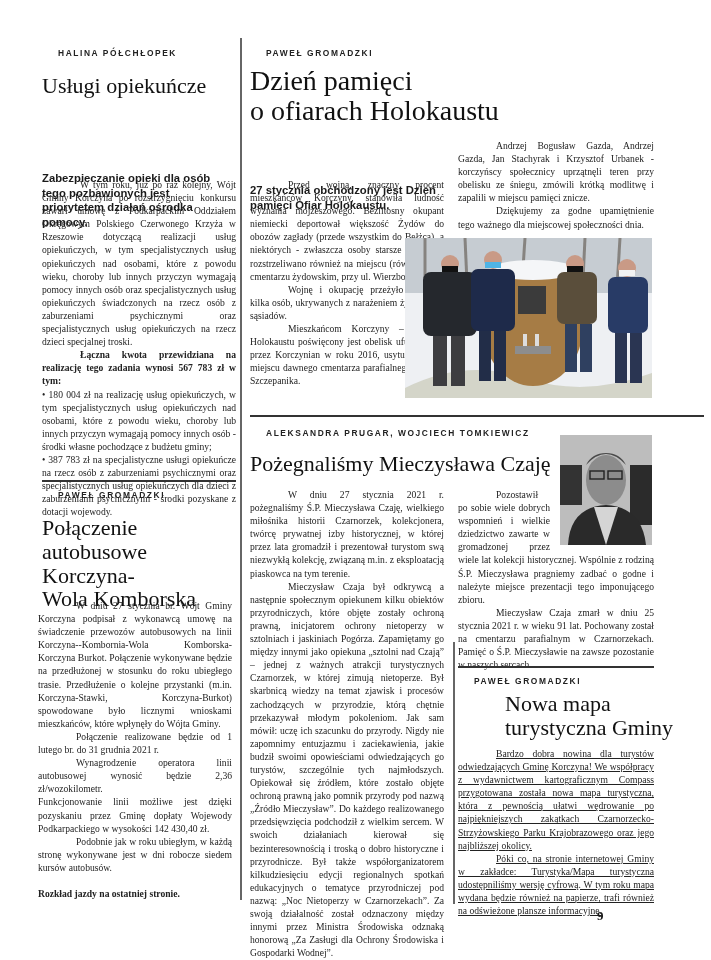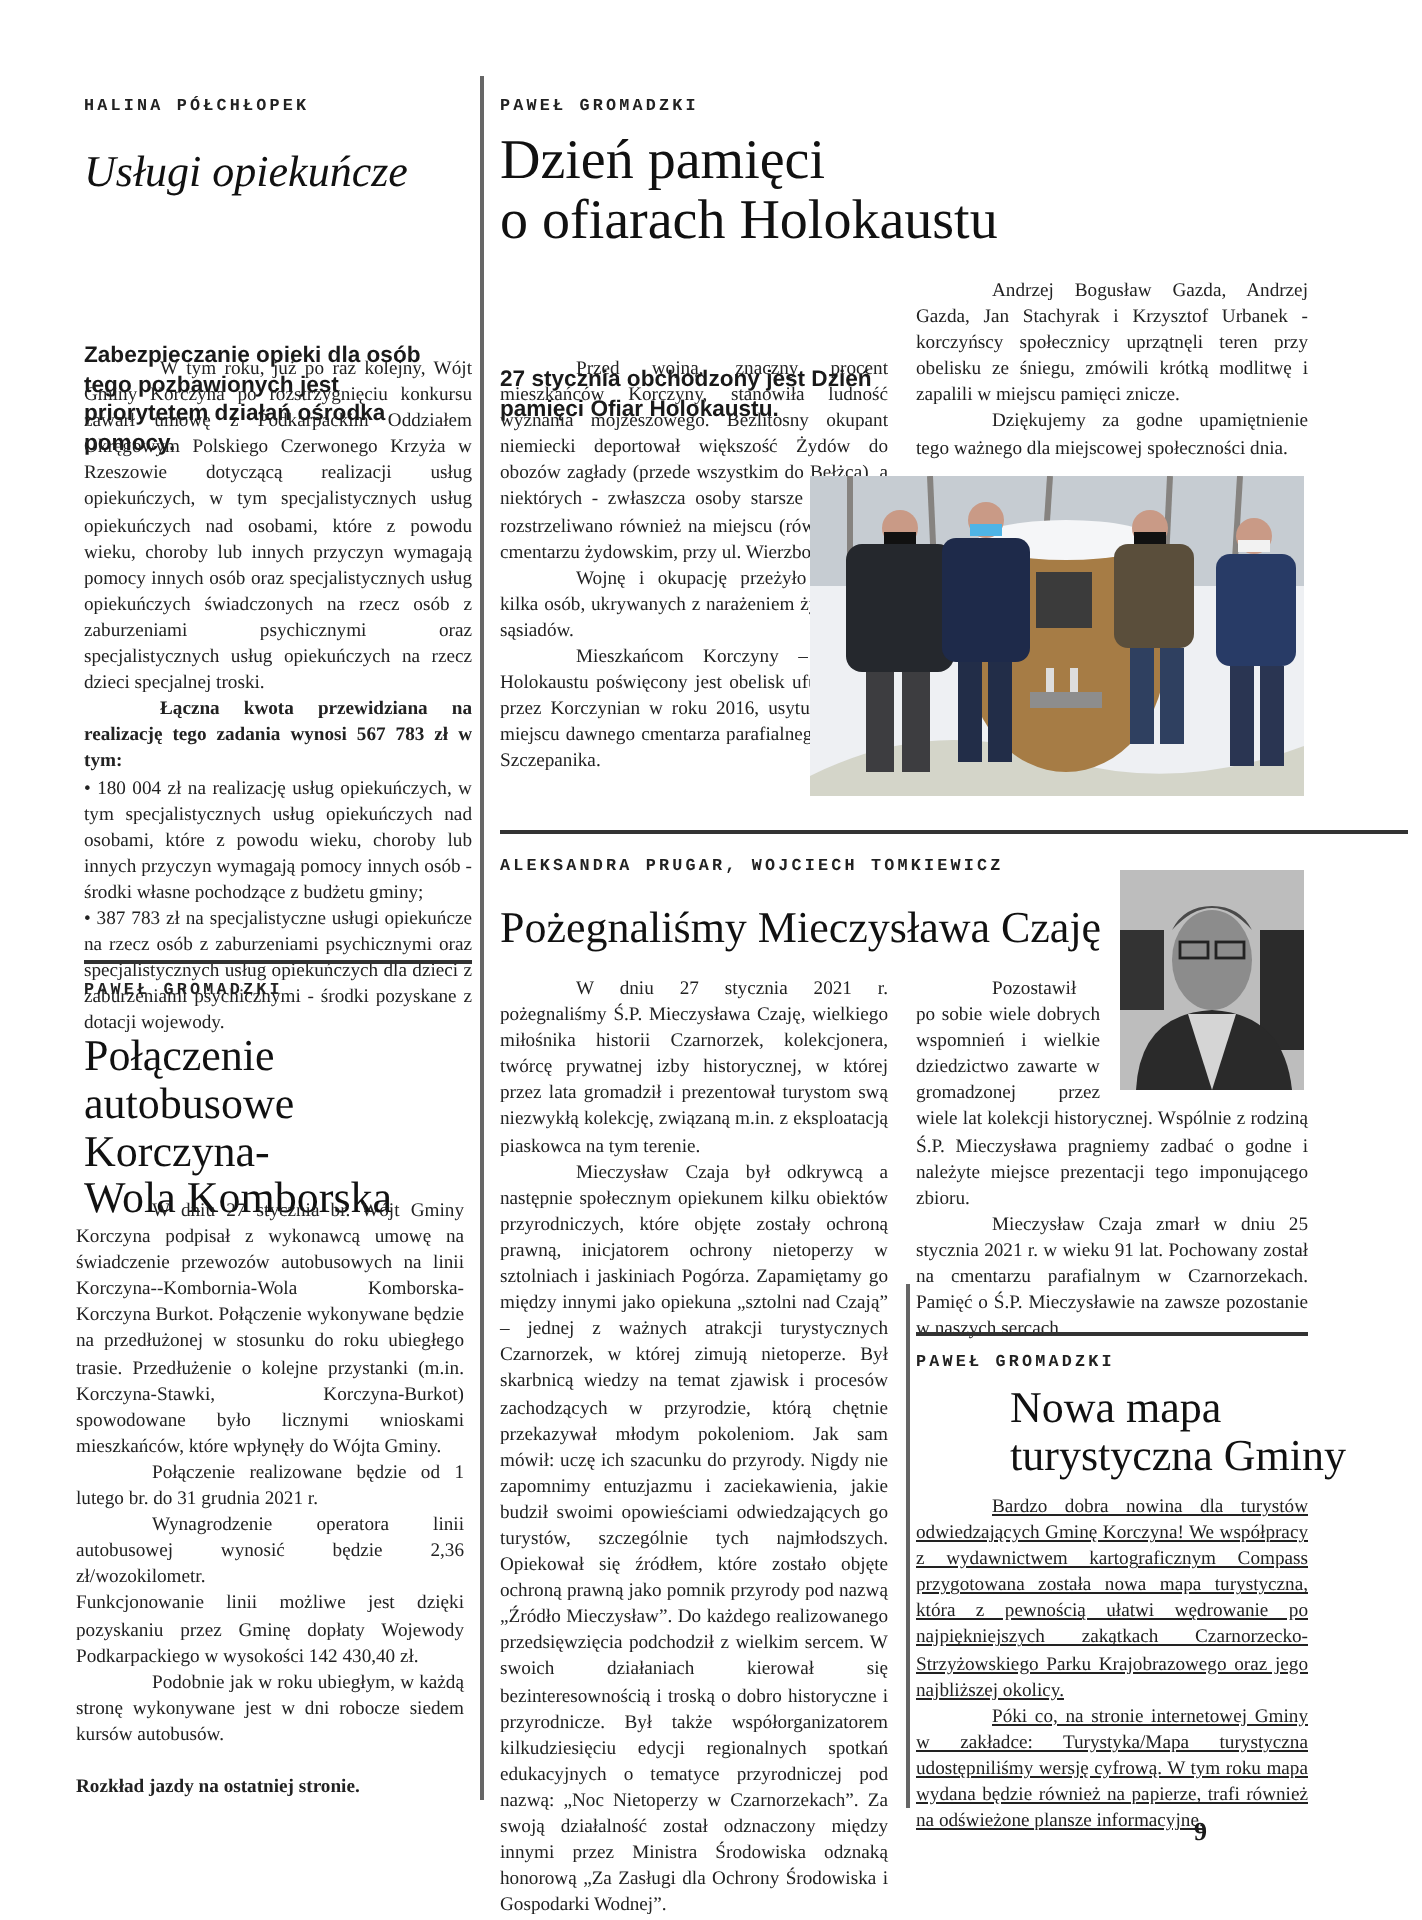--- a/index.html
+++ b/index.html
@@ -1,40 +1,40 @@
 <!DOCTYPE html>
 <html><head>
 <meta charset="utf-8">
 <style>
   html, body { margin:0; padding:0; background:#fff; }
   body { width:711px; height:960px; position:relative; overflow:hidden;
     font-family:"DejaVu Serif", serif; color:#1a1a1a; }
   .abs { position:absolute; }
-  .byline { font-family:Liberation Mono, monospace; font-weight:bold; font-size:8.4px;
-    letter-spacing:1.6px; color:#222; text-transform:uppercase; }
+  .byline { font-family:Liberation Sans, sans-serif; font-weight:bold; font-size:8.4px;
+    letter-spacing:1.6px; color:#222; text-transform:uppercase;margin-left:16px; }
   .title { font-family:"Liberation Serif", serif; font-weight:normal; color:#111; line-height:1.08; }
   .lead { font-family:Liberation Sans, sans-serif; font-weight:bold; color:#1a1a1a;margin-top:40px; }
   .body { font-family:"Liberation Serif", serif; font-size:9.6px; line-height:13.1px;
     text-align:justify; color:#222; }
   .body p { margin:0; }
   .ind { text-indent:38px; }
   .bold { font-weight:bold; }
   .rule-h { position:absolute; height:2px; background:#333; }
   .rule-v { position:absolute; width:2px; background:#666; }
   .photo { position:absolute; overflow:hidden; }
 </style>
 </head>
 <body>
 
 <div class="rule-v" style="left:240px; top:38px; height:862px;"></div>
 <div class="rule-v" style="left:453px; top:642px; height:262px;"></div>
 
 <section>
   <div class="abs byline" style="left:42px; top:48px;">Halina Półchłopek</div>
-  <div class="abs title" style="left:42px; top:74px; font-size:22px; width:190px;font-style:italic;">
+  <div class="abs title" style="left:42px; top:74px; font-size:22px; width:190px;">
     <div>Usługi opiekuńcze</div>
   </div>
   <div class="abs lead" style="left:42px; top:131px; width:178px; font-size:11.3px; line-height:14.5px;">Zabezpieczanie opieki dla osób tego pozbawionych jest priorytetem działań ośrodka pomocy.</div>
   <div class="abs body" style="left:42px; top:178px; width:194px;">
     <p class="ind">W tym roku, już po raz kolejny, Wójt Gminy Korczyna po rozstrzygnięciu konkursu zawarł umowę z Podkarpackim Oddziałem Okręgowym Polskiego Czerwonego Krzyża w Rzeszowie dotyczącą realizacji usług opiekuńczych, w tym specjalistycznych usług opiekuńczych nad osobami, które z powodu wieku, choroby lub innych przyczyn wymagają pomocy innych osób oraz specjalistycznych usług opiekuńczych świadczonych na rzecz osób z zaburzeniami psychicznymi oraz specjalistycznych usług opiekuńczych na rzecz dzieci specjalnej troski.</p>
     <p class="ind bold">Łączna kwota przewidziana na realizację tego zadania wynosi 567 783 zł w tym:</p>
     <p>• 180 004 zł na realizację usług opiekuńczych, w tym specjalistycznych usług opiekuńczych nad osobami, które z powodu wieku, choroby lub innych przyczyn wymagają pomocy innych osób - środki własne pochodzące z budżetu gminy;</p>
     <p>• 387 783 zł na specjalistyczne usługi opiekuńcze na rzecz osób z zaburzeniami psychicznymi oraz specjalistycznych usług opiekuńczych dla dzieci z zaburzeniami psychicznymi - środki pozyskane z dotacji wojewody.</p>
   </div>
 </section>

